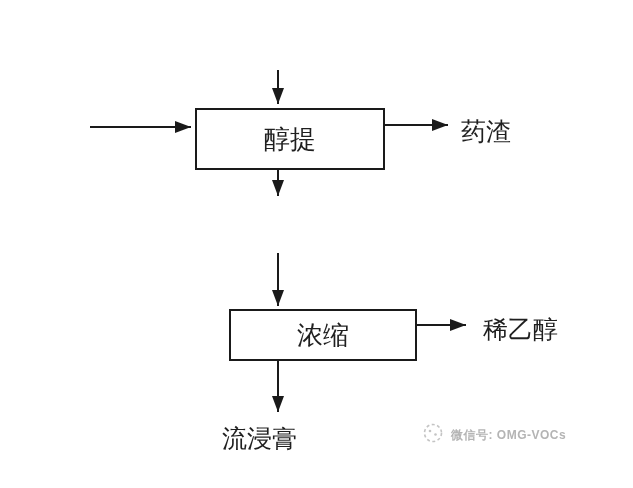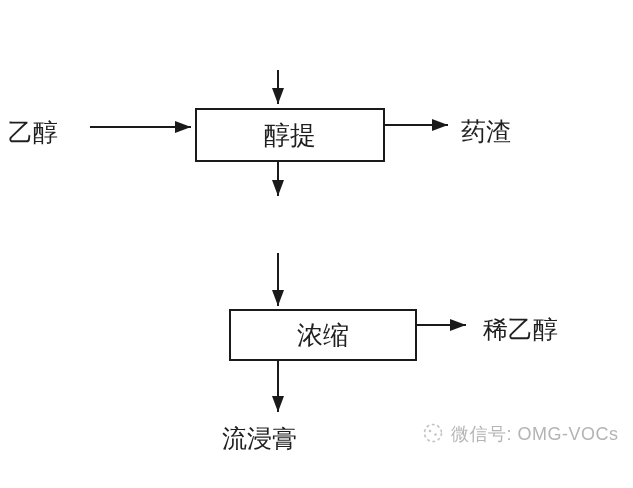--- a/index.html
+++ b/index.html
@@ -35,32 +35,32 @@
     position: absolute;
     border: 2px solid #1a1a1a;
     background: #ffffff;
     display: flex;
     align-items: center;
     justify-content: center;
     font-size: 26px;
     color: #1f1f1f;
     box-sizing: border-box;
   }
-  .box-extraction   { left: 195px; top: 108px; width: 190px; height: 54px; }
+  .box-extraction   { left: 195px; top: 108px; width: 190px; height: 62px; }
   .box-liquid       { left: 195px; top: 199px; width: 190px; height: 53px; }
   .box-concentrate  { left: 196px; top: 309px; width: 188px; height: 52px; margin-left: 33px; }
   .watermark {
     position: absolute;
     left: 422px; top: 422px;
     display: flex;
-    align-items: flex-start;
+    align-items: flex-end;
     gap: 7px;
     color: #b4b4b4;
-    font-size: 18px;
-    font-weight: 400;
+    font-size: 12px;
+    font-weight: 700;
     letter-spacing: 0.5px;
   }
   .wicon { display: inline-block; width: 22px; height: 22px; }
 </style>
 </head>
 <body>
 
 <div class="stage">
 
   <svg class="arrows" viewBox="0 0 633 488" aria-hidden="true">
@@ -72,21 +72,20 @@
     <line x1="278" y1="70" x2="278" y2="104" marker-end="url(#ah)"></line>
     <line x1="90" y1="127" x2="191" y2="127" marker-end="url(#ah)"></line>
     <line x1="385" y1="125" x2="448" y2="125" marker-end="url(#ah)"></line>
     <line x1="278" y1="162" x2="278" y2="196" marker-end="url(#ah)"></line>
     <line x1="278" y1="253" x2="278" y2="306" marker-end="url(#ah)"></line>
     <line x1="384" y1="325" x2="466" y2="325" marker-end="url(#ah)"></line>
     <line x1="278" y1="361" x2="278" y2="412" marker-end="url(#ah)"></line>
   </svg>
 
 
-  <div class="label ethanol-label">乙醇</div>
 
   <div class="box box-extraction">
     <span>醇提</span>
   </div>
 
   <div class="label residue-label">药渣</div>
 
 
   <div class="box box-concentrate">
     <span>浓缩</span>

